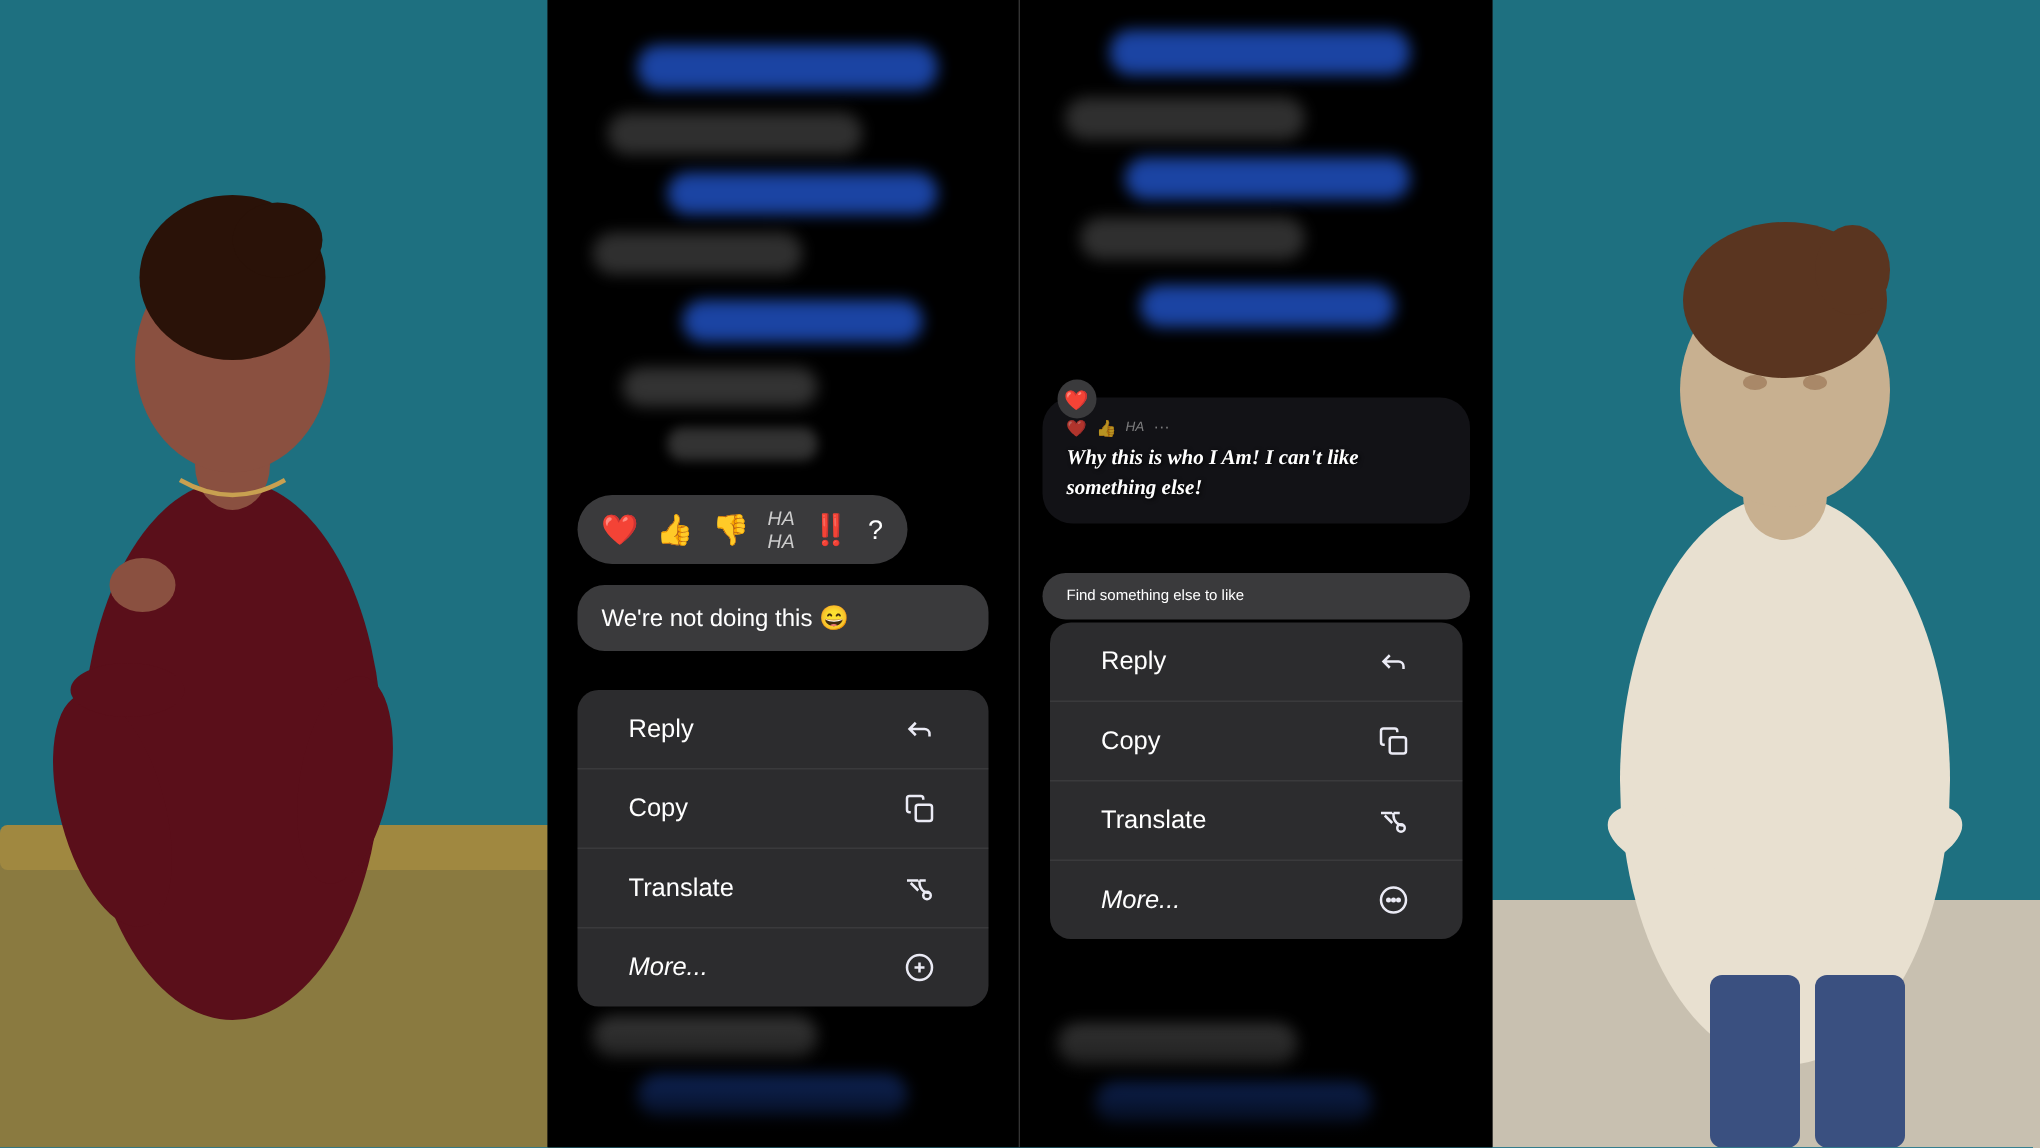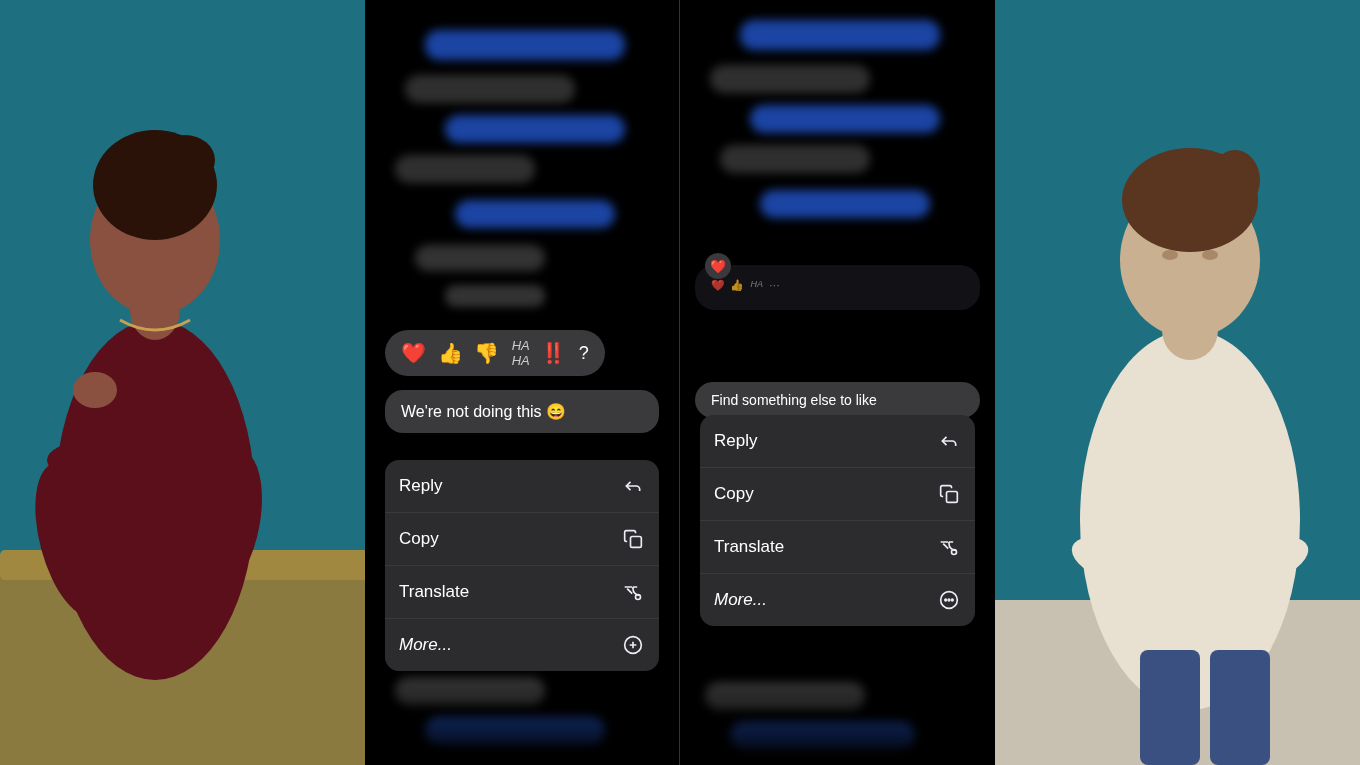--- a/index.html
+++ b/index.html
@@ -116,21 +116,21 @@
       background: #2c2c2e;
       border-radius: 14px;
       overflow: hidden;
       z-index: 10;
     }
 
     .menu-item {
       display: flex;
       align-items: center;
       justify-content: space-between;
-      padding: 14px 14px;
+      padding: 14px 34px;
       color: #fff;
       font-size: 17px;
       border-bottom: 1px solid #3a3a3c;
       cursor: pointer;
     }
 
     .menu-item:last-child {
       border-bottom: none;
       font-style: italic;
     }
@@ -307,23 +307,24 @@
     <div style="position:absolute;top:265px;left:15px;right:15px;background:rgba(20,20,25,0.88);border-radius:20px;padding:14px 16px;z-index:10;">
 
       <div style="position:absolute;top:-12px;left:10px;background:#3a3a3c;border-radius:50%;width:26px;height:26px;display:flex;align-items:center;justify-content:center;font-size:13px;">❤️</div>
 
       <div style="display:flex;gap:6px;margin-bottom:4px;opacity:0.7;font-size:11px;color:#aaa;">
         <span>❤️</span>
         <span>👍</span>
         <span style="font-style:italic;font-size:9px;">HA</span>
         <span>···</span>
       </div>
-    </div>
-
-    <div style="position:absolute;top:382px;left:15px;right:15px;background:#3a3a3c;border-radius:20px;padding:10px 16px;z-index:10;color:#fff;font-size:14px;">
+      <p style="color:#fff;font-size:14px;font-weight:700;font-family:Georgia,serif;font-style:italic;text-shadow:1px 1px 3px #000;line-height:1.4;">Why this is who I Am! I can't like something else!</p>
+    </div>
+
+    <div style="position:absolute;top:382px;left:15px;right:15px;background:#3a3a3c;border-radius:20px;padding:10px 16px;z-index:10;color:#fff;font-size:10px;">
       <span>Find something else to like</span>
     </div>
 
     <div class="context-menu-right">
       <div class="menu-item">
         <span>Reply</span>
         <span class="menu-icon">
           <svg width="20" height="20" viewBox="0 0 24 24" fill="none" stroke="currentColor" stroke-width="2">
             <path d="M9 17l-5-5 5-5M20 18v-2a4 4 0 0 0-4-4H4"></path>
           </svg>

